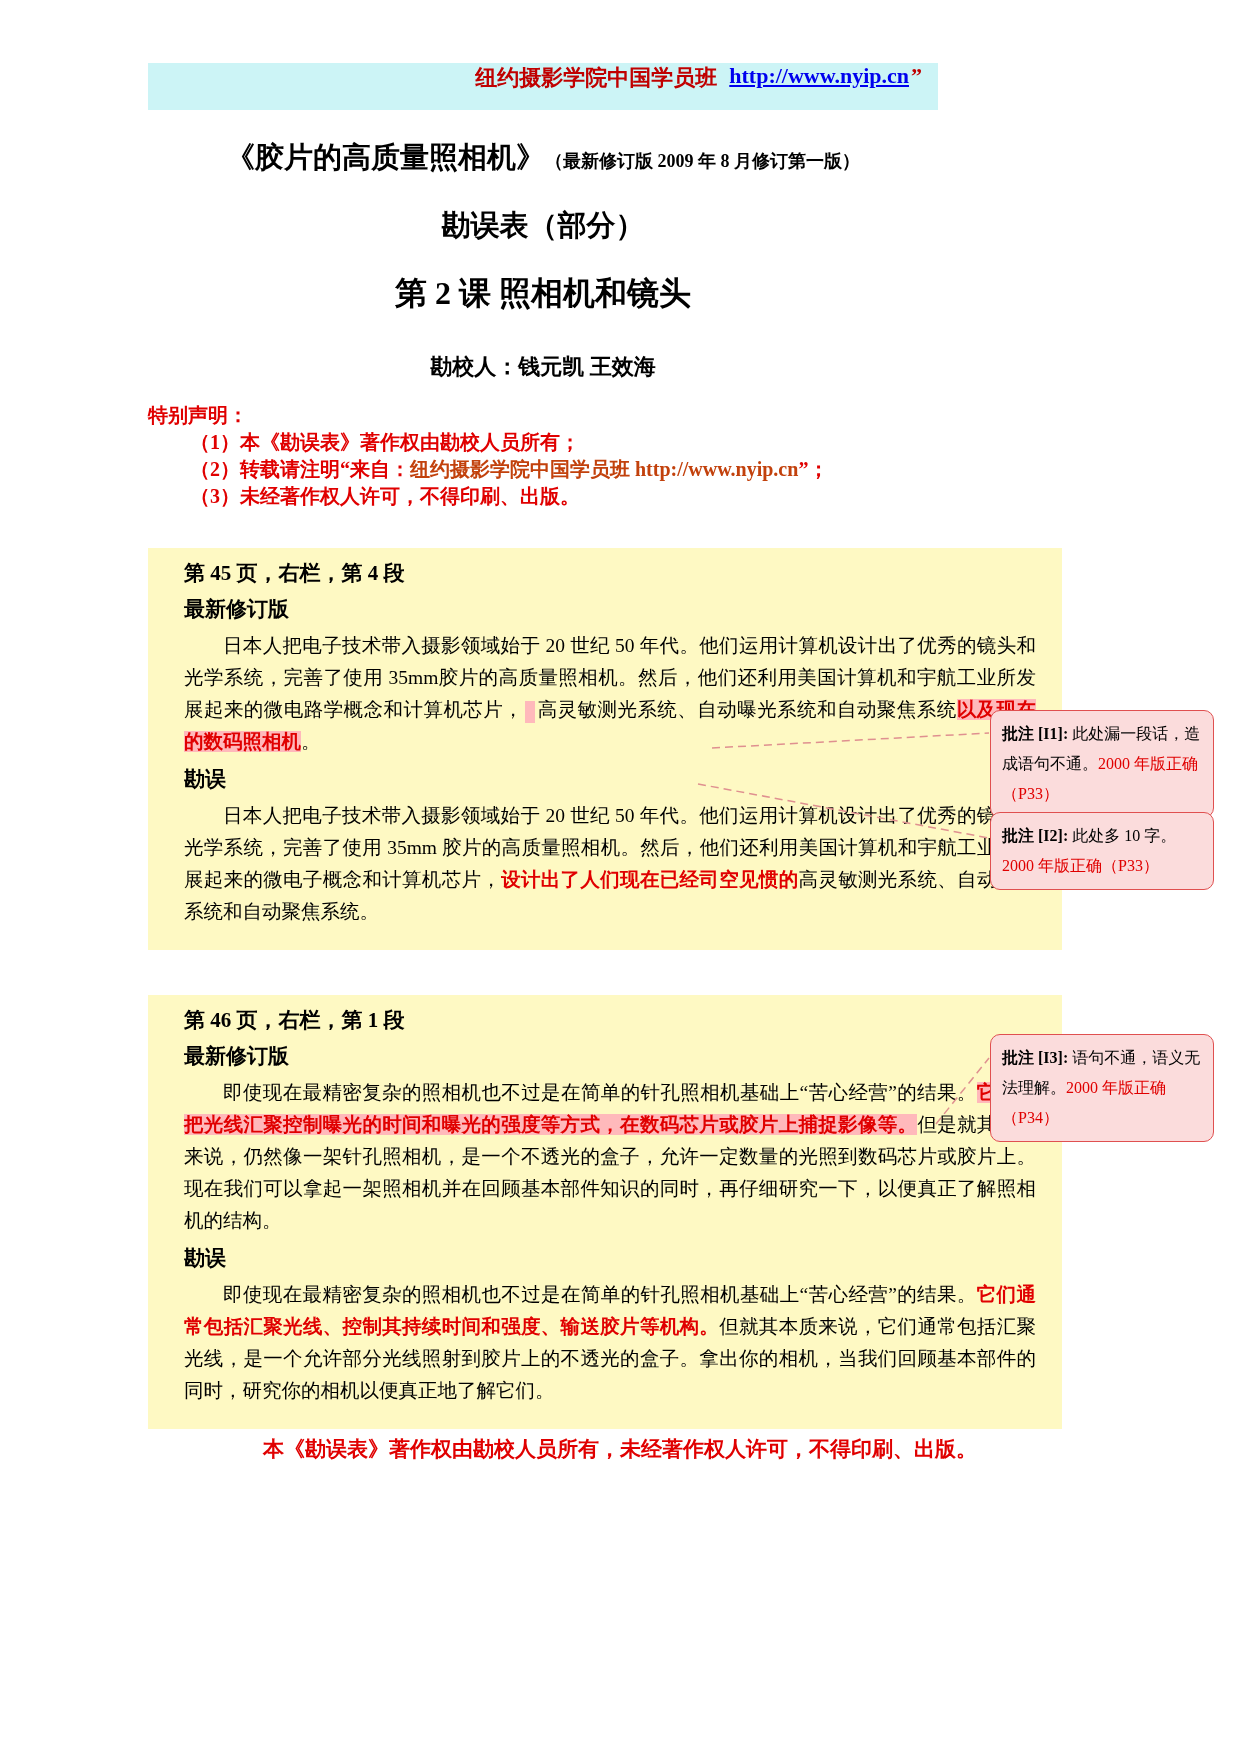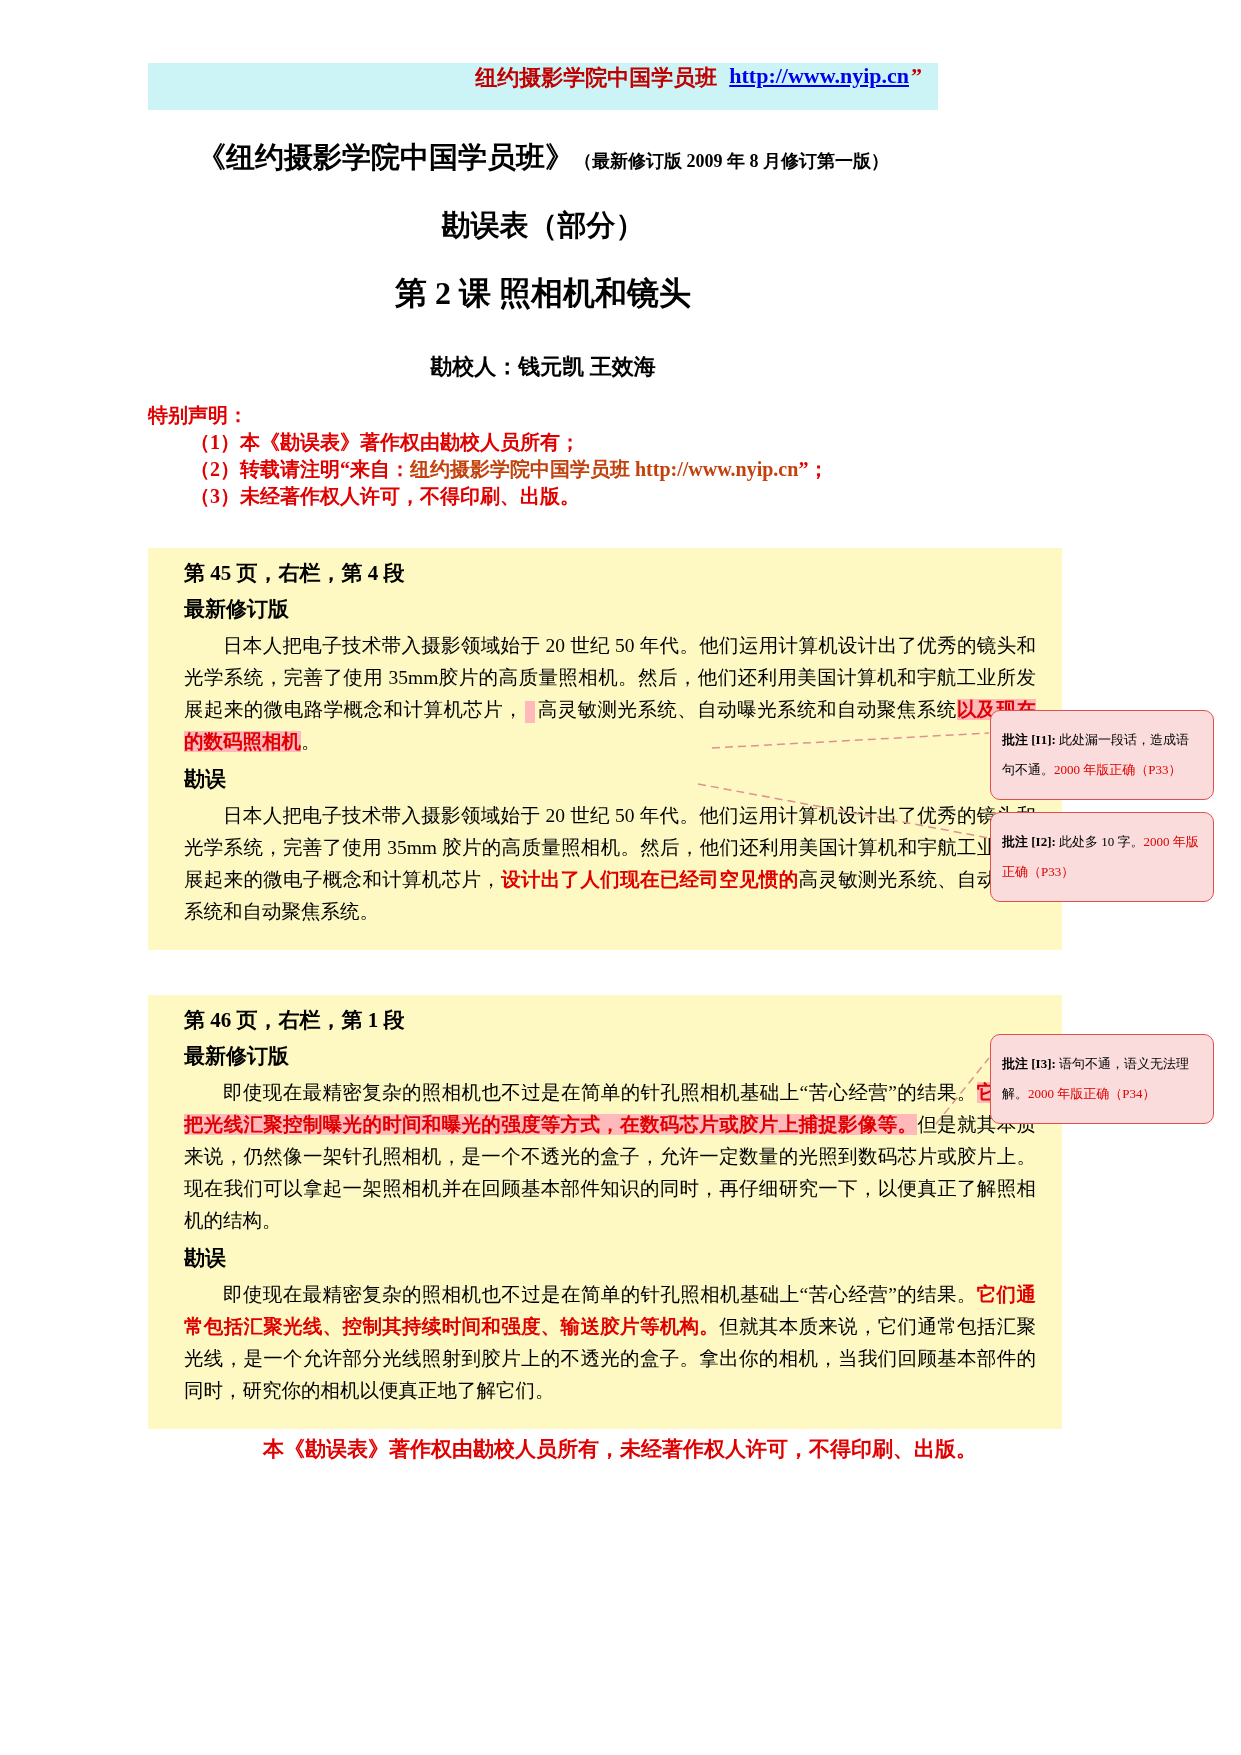--- a/index.html
+++ b/index.html
@@ -54,22 +54,22 @@
   .red-bold{color:#e00000;font-weight:bold;}
   .hl-red{color:#e00000;font-weight:bold;background:#ffb9bb;}
   .comment-anchor{
     display:inline-block;width:10px;height:22px;background:#ffb9bb;
     vertical-align:middle;margin:0 2px;
   }
   
   .comment-box{
     position:absolute;left:990px;width:224px;
     background:#fbdcdc;border:1.5px solid #e05050;border-radius:10px;
-    box-sizing:border-box;padding:14px 11px;
-    font-size:13px;line-height:30px;color:#000;
+    box-sizing:border-box;padding:8px 11px;
+    font-size:16px;line-height:30px;color:#000;
   }
   .comment-box .c-label{font-weight:bold;}
   .comment-box .c-red{color:#e00000;}
   .cbox-1{top:710px;}
   .cbox-2{top:812px;}
   .cbox-3{top:1034px;}
   
   .footer-note{
     position:absolute;left:148px;top:1435px;width:944px;text-align:center;
     color:#e00000;font-weight:bold;font-size:21px;
@@ -82,21 +82,21 @@
 
 <div class="page">
 
   <div class="header-bar">
     <span class="site">纽约摄影学院中国学员班</span>
     <a class="url" href="#">http://www.nyip.cn</a>
     <span class="quote">”</span>
   </div>
 
   <div class="title-zone main-title">
-    <span>《纽约摄影学院中国学员班》</span><span class="note">（最新修订版 2009 年 8 月修订第一版）</span>
+    <span>《胶片的高质量照相机》</span><span class="note">（最新修订版 2009 年 8 月修订第一版）</span>
   </div>
   <div class="title-zone sub-title">勘误表（部分）</div>
   <div class="title-zone lesson-title">第 2 课  照相机和镜头</div>
   <div class="title-zone proofreaders">勘校人：钱元凯  王效海</div>
 
   <div class="declaration">
     <div>特别声明：</div>
     <div class="item">（1）本《勘误表》著作权由勘校人员所有；</div>
     <div class="item">
       <span>（2）转载请注明“来自：</span><span class="blue">纽约摄影学院中国学员班  http://www.nyip.cn</span><span>”；</span>

